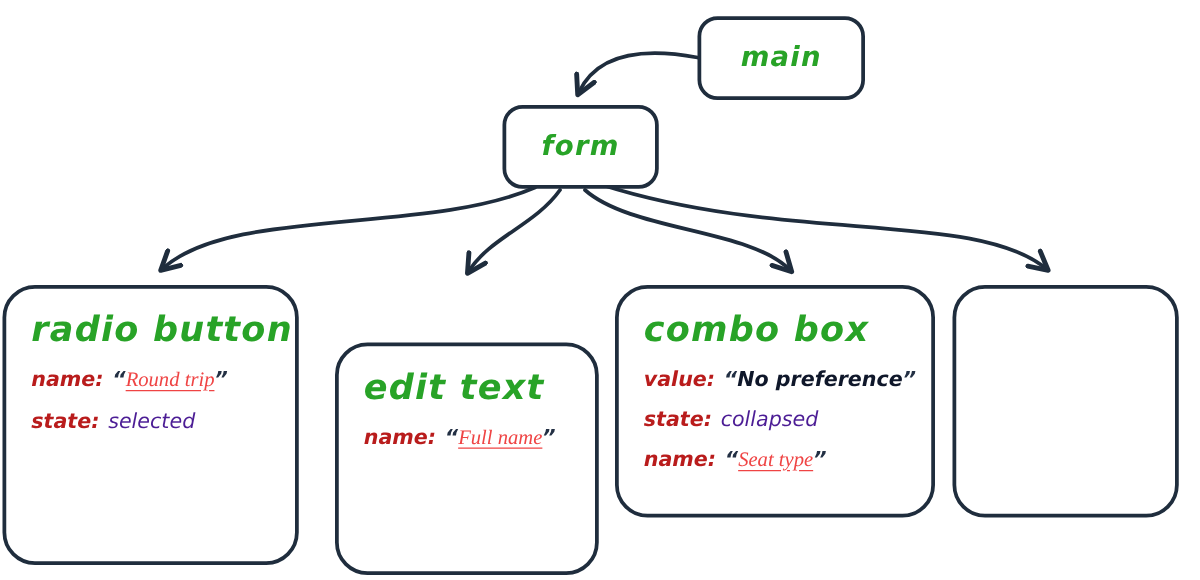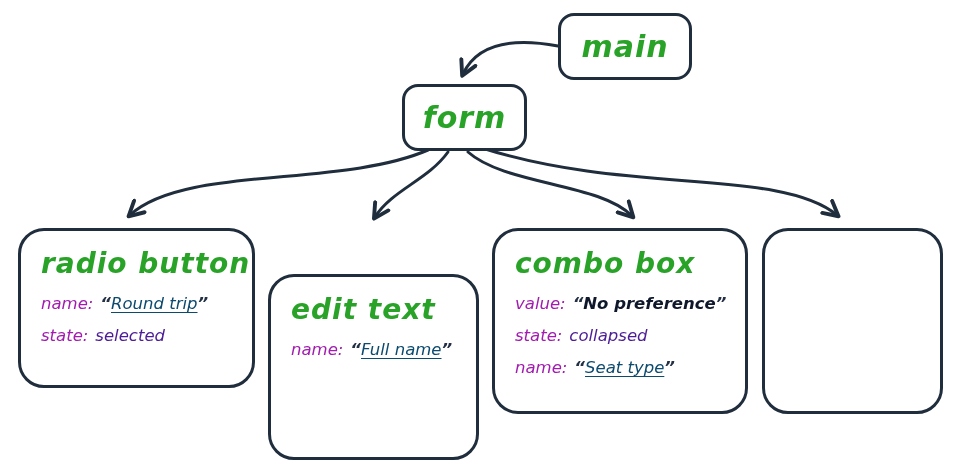--- a/index.html
+++ b/index.html
@@ -41,50 +41,51 @@
   }
 
   .node-title {
     font-style: italic;
     font-weight: bold;
     color: #28a327;
     letter-spacing: 1px;
     white-space: nowrap;
   }
 
-  .small .node-title { font-size: 30px; text-align: center; }
+  .small .node-title { font-size: 22px; text-align: center; }
 
   .child .node-title {
     font-size: 28px;
     margin-bottom: 14px;
   }
 
   .prop {
     font-size: 16.5px;
     font-style: italic;
     margin-bottom: 13px;
     color: #1f2d3d;
     white-space: nowrap;
   }
 
   .plabel {
-    font-weight: normal;
-    color: #a21caf;
+    font-weight: bold;
+    color: #b91c1c;
     margin-right: 7px;
   }
 
   .pq {
     font-weight: bold;
     color: #233044;
   }
 
   .pval.blue {
-    color: #0c4a6e;
+    color: #ef4444;
     text-decoration: underline;
     text-underline-offset: 3px;
+    font-family: Liberation Serif, serif;
   }
 
   .pval.purple {
     color: #0f172a;
     font-weight: bold;
   }
 
   .pval.orange {
     color: #4c1d95;
   }
@@ -108,21 +109,21 @@
   </svg>
 
   <div class="node small" style="left:558px; top:13px; width:134px; height:67px;">
     <div class="node-title">main</div>
   </div>
 
   <div class="node small" style="left:402px; top:84px; width:125px; height:67px;">
     <div class="node-title">form</div>
   </div>
 
-  <div class="node child" style="left:18px; top:228px; width:237px; height:160px;">
+  <div class="node child" style="left:2px; top:228px; width:237px; height:224px;">
     <div class="node-title">radio button</div>
     <div class="prop">
       <span class="plabel">name:</span><span class="pq">“</span><span class="pval blue">Round trip</span><span class="pq">”</span>
     </div>
     <div class="prop">
       <span class="plabel">state:</span><span class="pval orange">selected</span>
     </div>
   </div>
 
   <div class="node child" style="left:268px; top:228px; width:211px; height:186px;margin-top:46px;">

